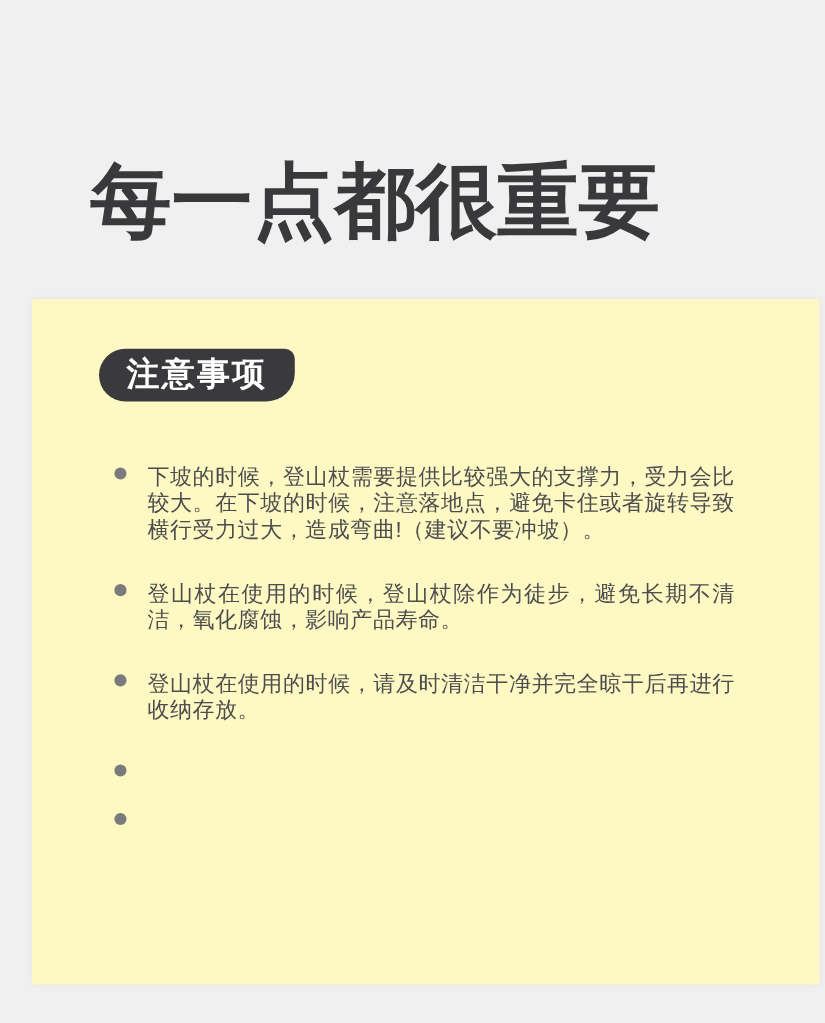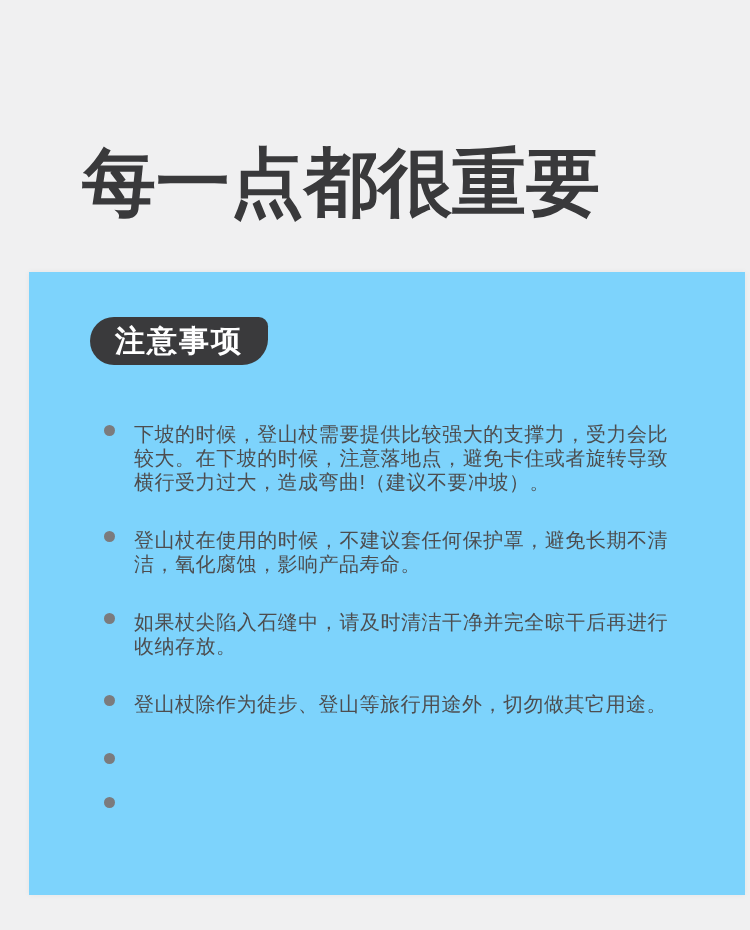--- a/index.html
+++ b/index.html
@@ -18,21 +18,21 @@
     font-weight: 900;
     color: #39393b;
     letter-spacing: 0px;
     white-space: nowrap;
   }
   .card {
     position: relative;
     margin: 50px 0 0 17px;
     width: 716px;
     height: 623px;
-    background: #7dd3fc;
+    background: #fef9c3;
     box-shadow: 0 0 6px rgba(0,0,0,0.05);
     padding: 45px 60px 28px 61px;
   }
   .badge {
     display: inline-block;
     background: #3a3a3c;
     color: #ffffff;
     font-size: 30px;
     font-weight: 700;
     line-height: 32px;
@@ -42,20 +42,21 @@
   }
   .notice-list {
     list-style: none;
     margin-top: 45px;
   }
   .notice-item {
     display: flex;
     align-items: flex-start;
     margin-bottom: 18px;
     width: 582px;
+    justify-content: space-between;
   }
   .bullet-dot {
     flex: 0 0 auto;
     width: 11px;
     height: 11px;
     border-radius: 50%;
     background: #7b7b7d;
     margin: 7px 15px 0 6px;
   }
   .notice-text {
@@ -75,29 +76,25 @@
   <section class="card">
     <div class="badge">注意事项</div>
 
     <ul class="notice-list">
       <li class="notice-item">
         <span class="bullet-dot"></span>
         <p class="notice-text">下坡的时候，登山杖需要提供比较强大的支撑力，受力会比较大。在下坡的时候，注意落地点，避免卡住或者旋转导致横行受力过大，造成弯曲!（建议不要冲坡）。</p>
       </li>
       <li class="notice-item">
         <span class="bullet-dot"></span>
-        <p class="notice-text">登山杖在使用的时候，不建议套任何保护罩，避免长期不清洁，氧化腐蚀，影响产品寿命。</p>
+        <p class="notice-text">登山杖在使用的时候，登山杖除作为徒步，避免长期不清洁，氧化腐蚀，影响产品寿命。</p>
       </li>
       <li class="notice-item">
         <span class="bullet-dot"></span>
-        <p class="notice-text">如果杖尖陷入石缝中，请及时清洁干净并完全晾干后再进行收纳存放。</p>
-      </li>
-      <li class="notice-item">
-        <span class="bullet-dot"></span>
-        <p class="notice-text">登山杖除作为徒步、登山等旅行用途外，切勿做其它用途。</p>
+        <p class="notice-text">登山杖在使用的时候，请及时清洁干净并完全晾干后再进行收纳存放。</p>
       </li>
       <li class="notice-item">
         <span class="bullet-dot"></span>
       </li>
       <li class="notice-item">
         <span class="bullet-dot"></span>
       </li>
     </ul>
   </section>
 </div>

